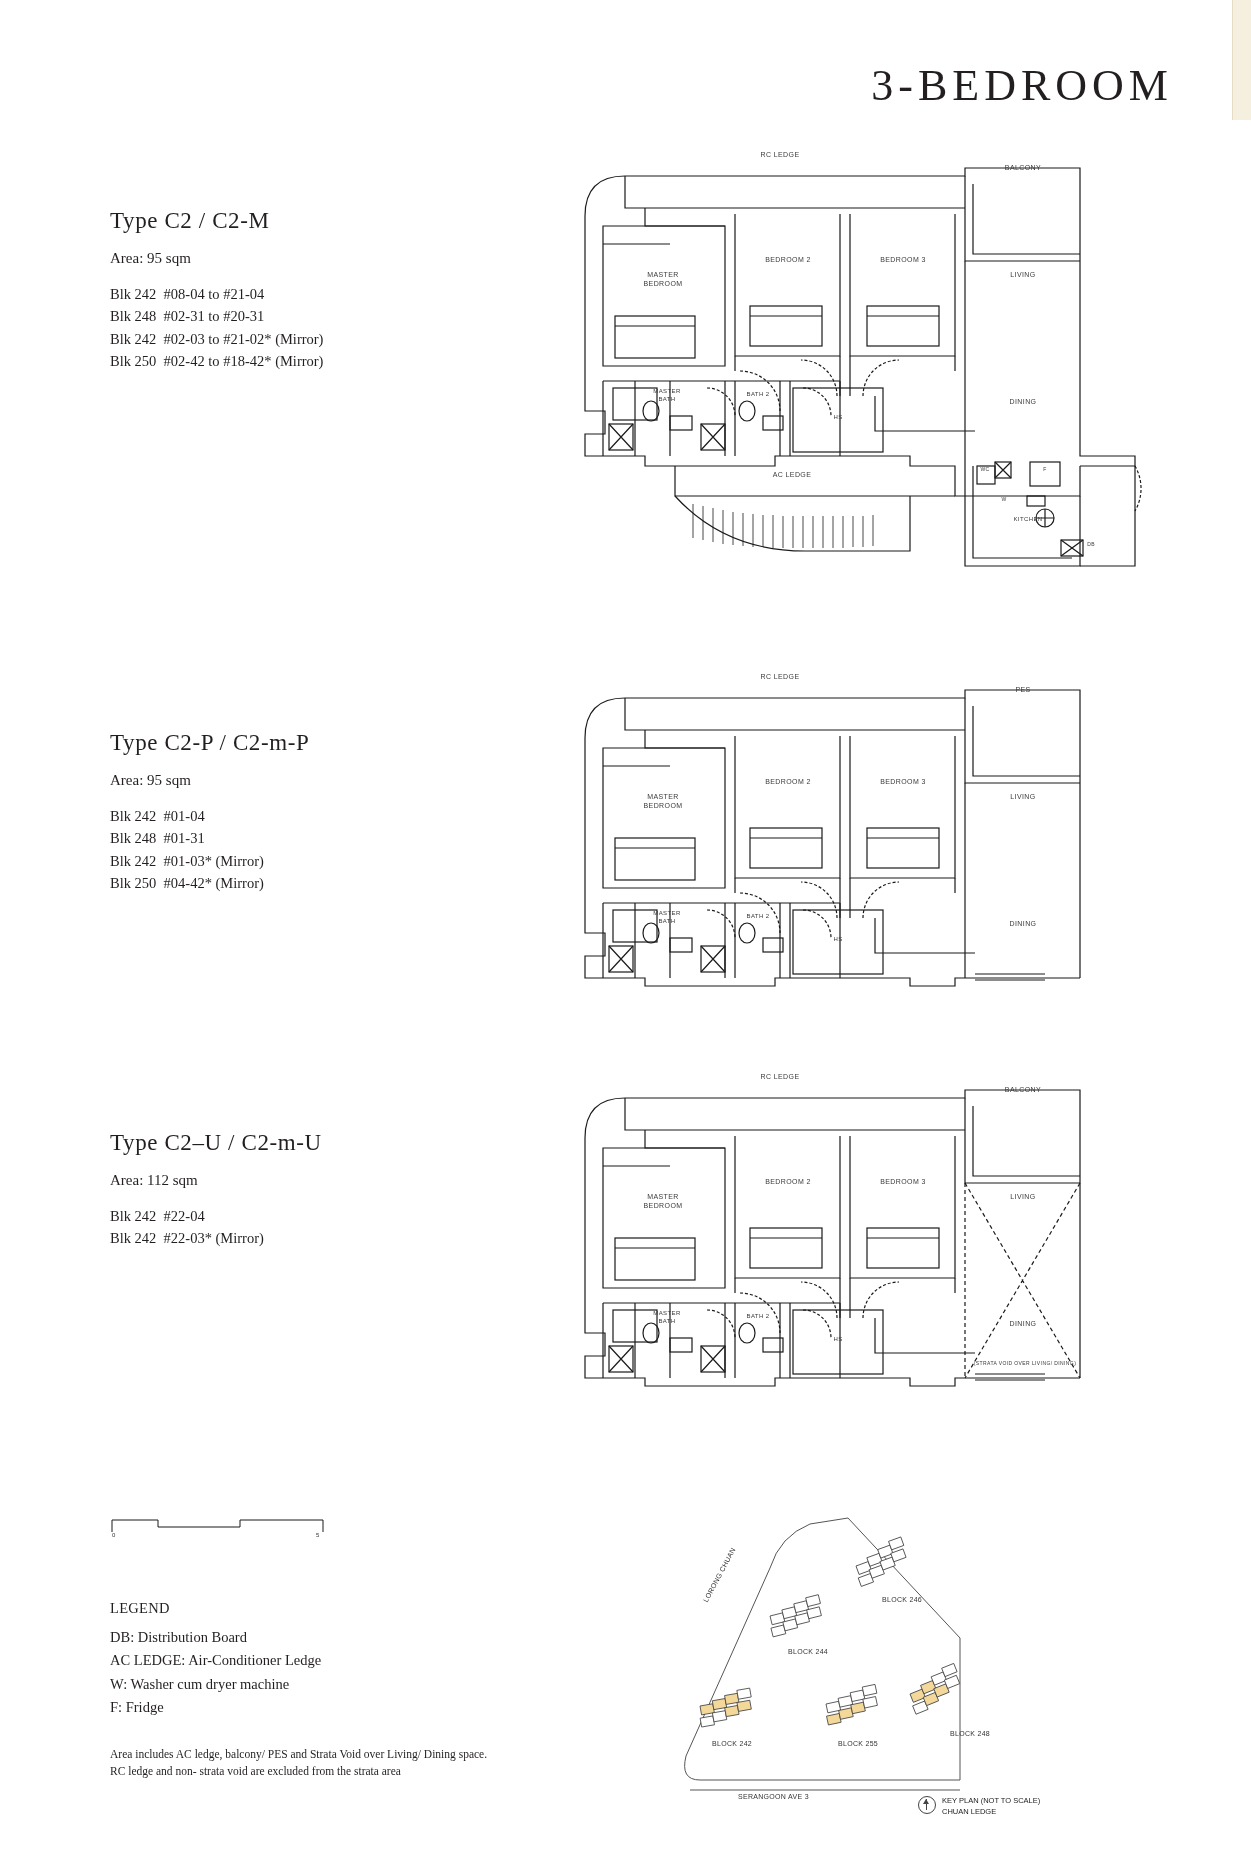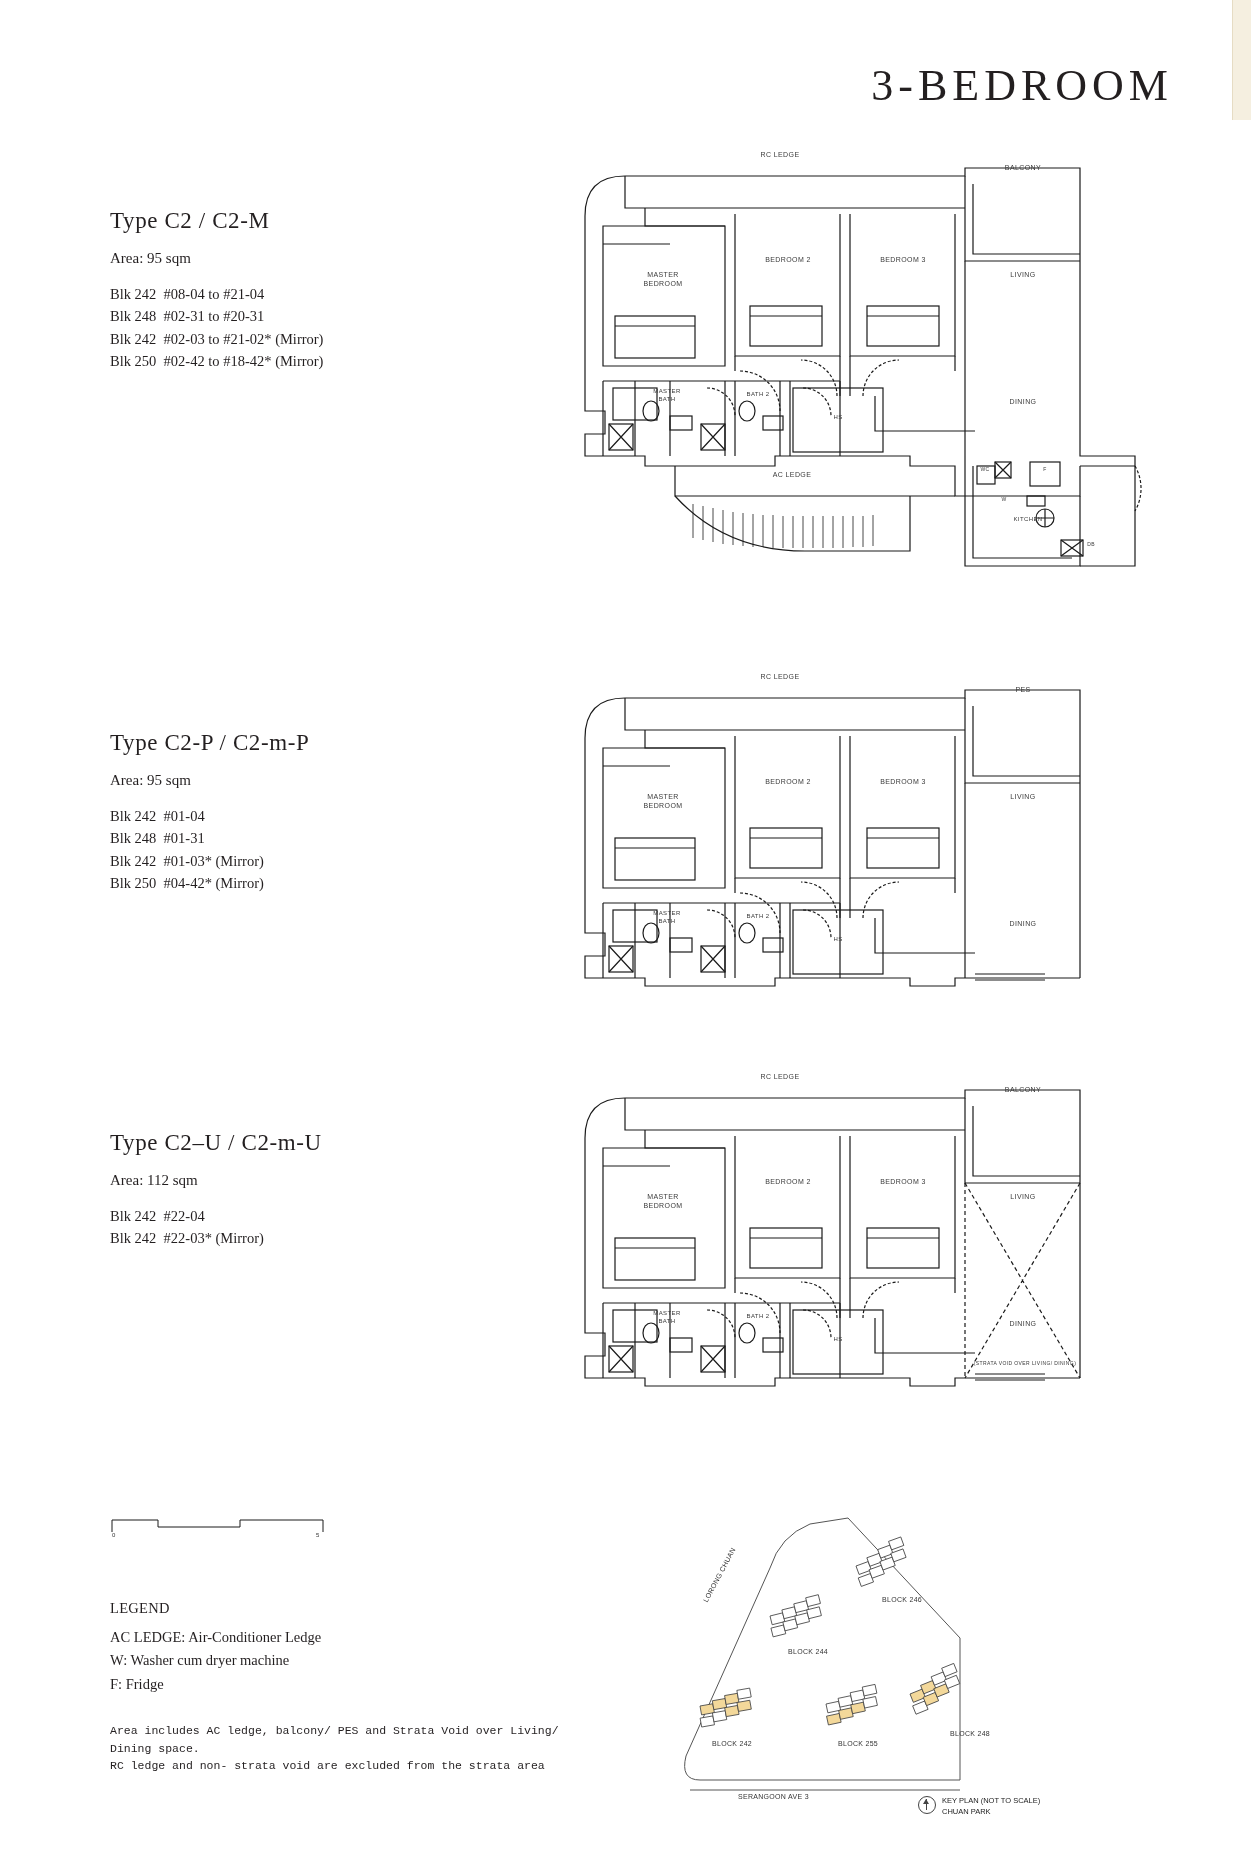--- a/index.html
+++ b/index.html
@@ -49,21 +49,21 @@
 
   
   .scalebar{position:absolute;left:110px;top:1516px;width:215px;height:22px;}
 
   
   .legend{position:absolute;left:110px;top:1560px;width:460px;margin-top:40px;}
   .legend h4{
     font-size:14.5px;font-weight:400;margin:0 0 9px 0;letter-spacing:.3px;
   }
   .legend .row{font-size:14.5px;line-height:1.62;}
-  .legend .note{font-size:11.5px;line-height:1.5;margin-top:26px;color:#231f20;font-family:Liberation Mono, monospace;}
+  .legend .note{font-size:11.5px;line-height:1.5;margin-top:26px;color:#231f20;}
   .voidglyph{display:inline-block;width:14px;height:11px;vertical-align:-1px;position:relative;}
   .voidglyph svg{position:absolute;left:0;top:0;}
 
   
   .keyplan{position:absolute;left:660px;top:1508px;width:520px;height:330px;}
   .keyplan .kp-label{
     position:absolute;font-family:"Liberation Sans", sans-serif;font-size:7px;color:#333;
     letter-spacing:.3px;white-space:pre;
   }
   .kp-title{
@@ -345,20 +345,21 @@
         <path d="M2 4 L2 16 M2 4 L48 4 L48 11 L130 11 L130 4 L213 4 M213 4 L213 16"></path>
         <path d="M2 16 L213 16" stroke="none"></path>
       </g>
       <text x="2" y="21" font-family="Liberation Sans, sans-serif" font-size="6" fill="#333">0</text>
       <text x="206" y="21" font-family="Liberation Sans, sans-serif" font-size="6" fill="#333">5</text>
     </svg>
   </div>
 
   <div class="legend">
     <h4>LEGEND</h4>
+    <div class="row">DB: Distribution Board</div>
     <div class="row">AC LEDGE: Air-Conditioner Ledge</div>
     <div class="row">W: Washer cum dryer machine</div>
     <div class="row">F: Fridge</div>
     <div class="note" style="white-space:pre-line;">Area includes AC ledge, balcony/ PES and Strata Void over Living/ Dining space.
 RC ledge and non- strata void are excluded from the strata area</div>
   </div>
 
   <div class="keyplan">
     <svg width="520" height="330" viewBox="0 0 520 330">
 
@@ -429,16 +430,16 @@
     <div class="kp-label" style="left:78px;top:285px;">SERANGOON AVE 3</div>
 
     <div class="kp-label" style="left:222px;top:88px;">BLOCK 246</div>
     <div class="kp-label" style="left:128px;top:140px;">BLOCK 244</div>
     <div class="kp-label" style="left:52px;top:232px;">BLOCK 242</div>
     <div class="kp-label" style="left:178px;top:232px;">BLOCK 255</div>
     <div class="kp-label" style="left:290px;top:222px;">BLOCK 248</div>
 
     <div class="compass" style="left:258px;top:288px;"></div>
     <div class="kp-title" style="left:282px;top:288px;white-space:pre-line;">KEY PLAN (NOT TO SCALE)
-CHUAN PARK</div>
+CHUAN LEDGE</div>
   </div>
 
 </div>
 
 </body></html>

